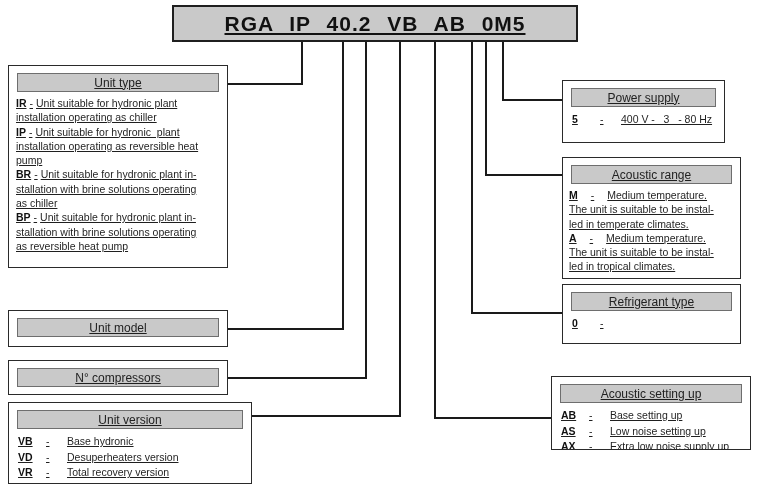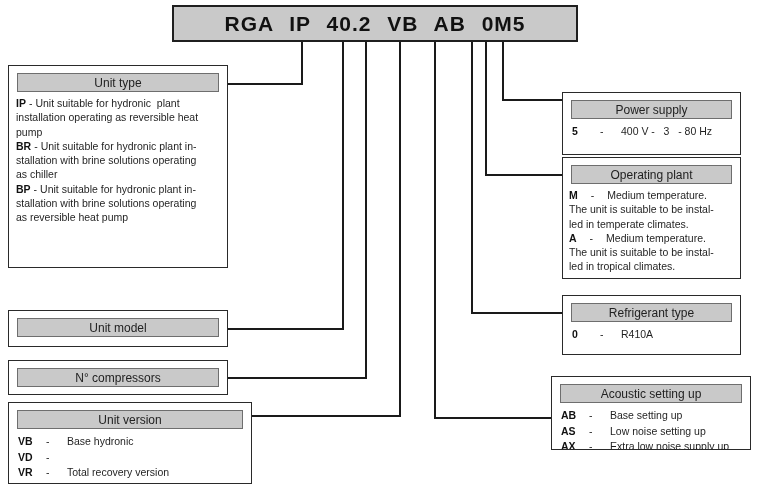--- a/index.html
+++ b/index.html
@@ -7,29 +7,30 @@
     position:relative;width:760px;height:494px;background:#ffffff;overflow:hidden;
     font-family:"Liberation Sans","DejaVu Sans",sans-serif;color:#1f1f1f;
   }
   
   .code-box{
     position:absolute;left:172px;top:5px;width:406px;height:37px;
     background:#c9c9c9;border:2px solid #1f1f1f;box-sizing:border-box;
     display:flex;align-items:center;justify-content:center;
   }
   .code-box span{
-    font-size:21px;font-weight:bold;letter-spacing:1px;word-spacing:9px;color:#111;
+    font-size:21px;font-weight:bold;letter-spacing:1px;word-spacing:9px;color:#111;text-decoration:underline;
   }
   
   .vl{position:absolute;width:2px;background:#1a1a1a;}
   .hl{position:absolute;height:2px;background:#1a1a1a;}
   
   .box{
     position:absolute;background:#ffffff;border:1px solid #2a2a2a;box-sizing:border-box;
     overflow:hidden;
+    text-decoration:underline;
   }
   .hdr{
     margin:7px 8px 0 8px;height:19px;background:#c9c9c9;border:1px solid #6e6e6e;
     box-sizing:border-box;display:flex;align-items:center;justify-content:center;
   }
   .hdr span{font-size:12px;color:#222;}
   .body{padding:4px 2px 0 7px;font-size:10.5px;line-height:14.3px;}
   .para{margin:0;}
   .para .code{font-weight:bold;color:#111;}
   .para .sep{margin:0 3px;}
@@ -69,20 +70,24 @@
   <div class="hl" style="left:471px;top:312px;width:91px"></div>
   <div class="hl" style="left:485px;top:174px;width:77px"></div>
   <div class="hl" style="left:502px;top:99px;width:60px"></div>
 
   <div class="box" style="left:8px;top:65px;width:220px;height:203px">
     <div class="hdr">
       <span>Unit type</span>
     </div>
     <div class="body">
       <div class="para">
+        <b class="code">IR</b><span class="sep">-</span><span class="desc">Unit suitable for hydronic plant
+installation operating as chiller</span>
+      </div>
+      <div class="para">
         <b class="code">IP</b><span class="sep">-</span><span class="desc">Unit suitable for hydronic  plant
 installation operating as reversible heat
 pump</span>
       </div>
       <div class="para">
         <b class="code">BR</b><span class="sep">-</span><span class="desc">Unit suitable for hydronic plant in-
 stallation with brine solutions operating
 as chiller</span>
       </div>
       <div class="para">
@@ -111,69 +116,69 @@
     </div>
     <div class="rows">
       <div class="row">
         <span class="rcode">VB</span>
           <span class="rdash">-</span>
           <span class="rdesc">Base hydronic</span>
       </div>
       <div class="row">
         <span class="rcode">VD</span>
           <span class="rdash">-</span>
+          <span class="rdesc">Desuperheaters version</span>
       </div>
       <div class="row">
         <span class="rcode">VR</span>
           <span class="rdash">-</span>
           <span class="rdesc">Total recovery version</span>
       </div>
     </div>
   </div>
 
-  <div class="box" style="left:562px;top:92px;width:179px;height:63px">
+  <div class="box" style="left:562px;top:80px;width:163px;height:63px">
     <div class="hdr">
       <span>Power supply</span>
     </div>
     <div class="rows">
       <div class="row">
         <span class="rcode">5</span>
           <span class="rdash">-</span>
           <span class="rdesc">400 V -   3   - 80 Hz</span>
       </div>
     </div>
   </div>
 
   <div class="box" style="left:562px;top:157px;width:179px;height:122px">
     <div class="hdr">
-      <span>Operating plant</span>
+      <span>Acoustic range</span>
     </div>
     <div class="body" style="padding-left:6px;">
       <div class="para wide">
         <b class="code">M</b><span class="sep">-</span><span class="desc">Medium temperature.
 The unit is suitable to be instal-
 led in temperate climates.</span>
       </div>
       <div class="para wide">
         <b class="code">A</b><span class="sep">-</span><span class="desc">Medium temperature.
 The unit is suitable to be instal-
 led in tropical climates.</span>
       </div>
     </div>
   </div>
 
-  <div class="box" style="left:562px;top:295px;width:179px;height:60px">
+  <div class="box" style="left:562px;top:284px;width:179px;height:60px">
     <div class="hdr">
       <span>Refrigerant type</span>
     </div>
     <div class="rows">
       <div class="row">
         <span class="rcode">0</span>
           <span class="rdash">-</span>
-          <span class="rdesc">R410A</span>
       </div>
     </div>
   </div>
 
   <div class="box" style="left:551px;top:376px;width:200px;height:74px">
     <div class="hdr">
       <span>Acoustic setting up</span>
     </div>
     <div class="rows">
       <div class="row">

